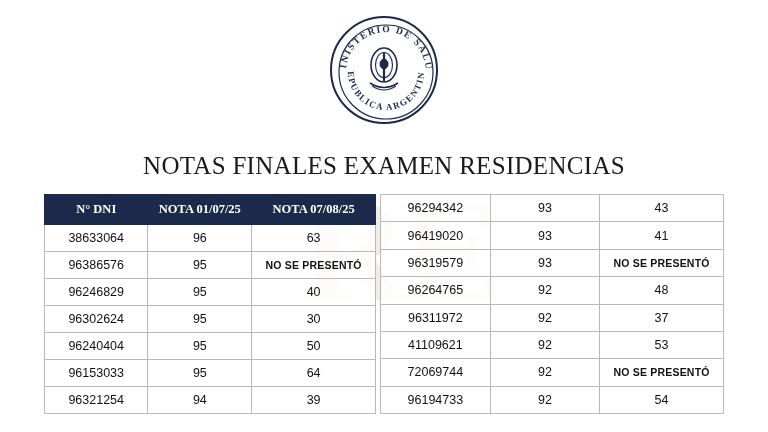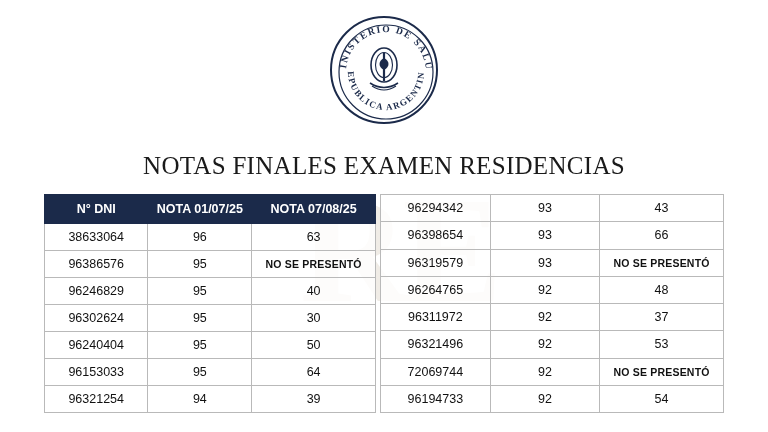--- a/index.html
+++ b/index.html
@@ -104,20 +104,21 @@
 
   thead th {
     background: #1b2a4a;
     color: #ffffff;
     font-size: 12.5px;
     font-weight: bold;
     padding: 7px 4px;
     border: 1px solid #1b2a4a;
     text-align: center;
     white-space: nowrap;
+    font-family: Liberation Serif, serif;
   }
   tbody td {
     border: 1px solid #b9b9b9;
     font-size: 12.5px;
     color: #111111;
     text-align: center;
     padding: 6px 4px;
     background: rgba(255,255,255,0.82);
     white-space: nowrap;
   }
@@ -231,41 +232,41 @@
           <col class="r-col-nota1">
           <col class="r-col-nota2">
       </colgroup>
       <tbody>
         <tr>
           <td class="dni">96294342</td>
           <td>93</td>
           <td>43</td>
         </tr>
         <tr>
-          <td class="dni">96398654</td>
+          <td class="dni">96419020</td>
           <td>93</td>
-          <td>66</td>
+          <td>41</td>
         </tr>
         <tr>
           <td class="dni">96319579</td>
           <td>93</td>
           <td class="small">NO SE PRESENTÓ</td>
         </tr>
         <tr>
           <td class="dni">96264765</td>
           <td>92</td>
           <td>48</td>
         </tr>
         <tr>
           <td class="dni">96311972</td>
           <td>92</td>
           <td>37</td>
         </tr>
         <tr>
-          <td class="dni">96321496</td>
+          <td class="dni">41109621</td>
           <td>92</td>
           <td>53</td>
         </tr>
         <tr>
           <td class="dni">72069744</td>
           <td>92</td>
           <td class="small">NO SE PRESENTÓ</td>
         </tr>
         <tr>
           <td class="dni">96194733</td>

